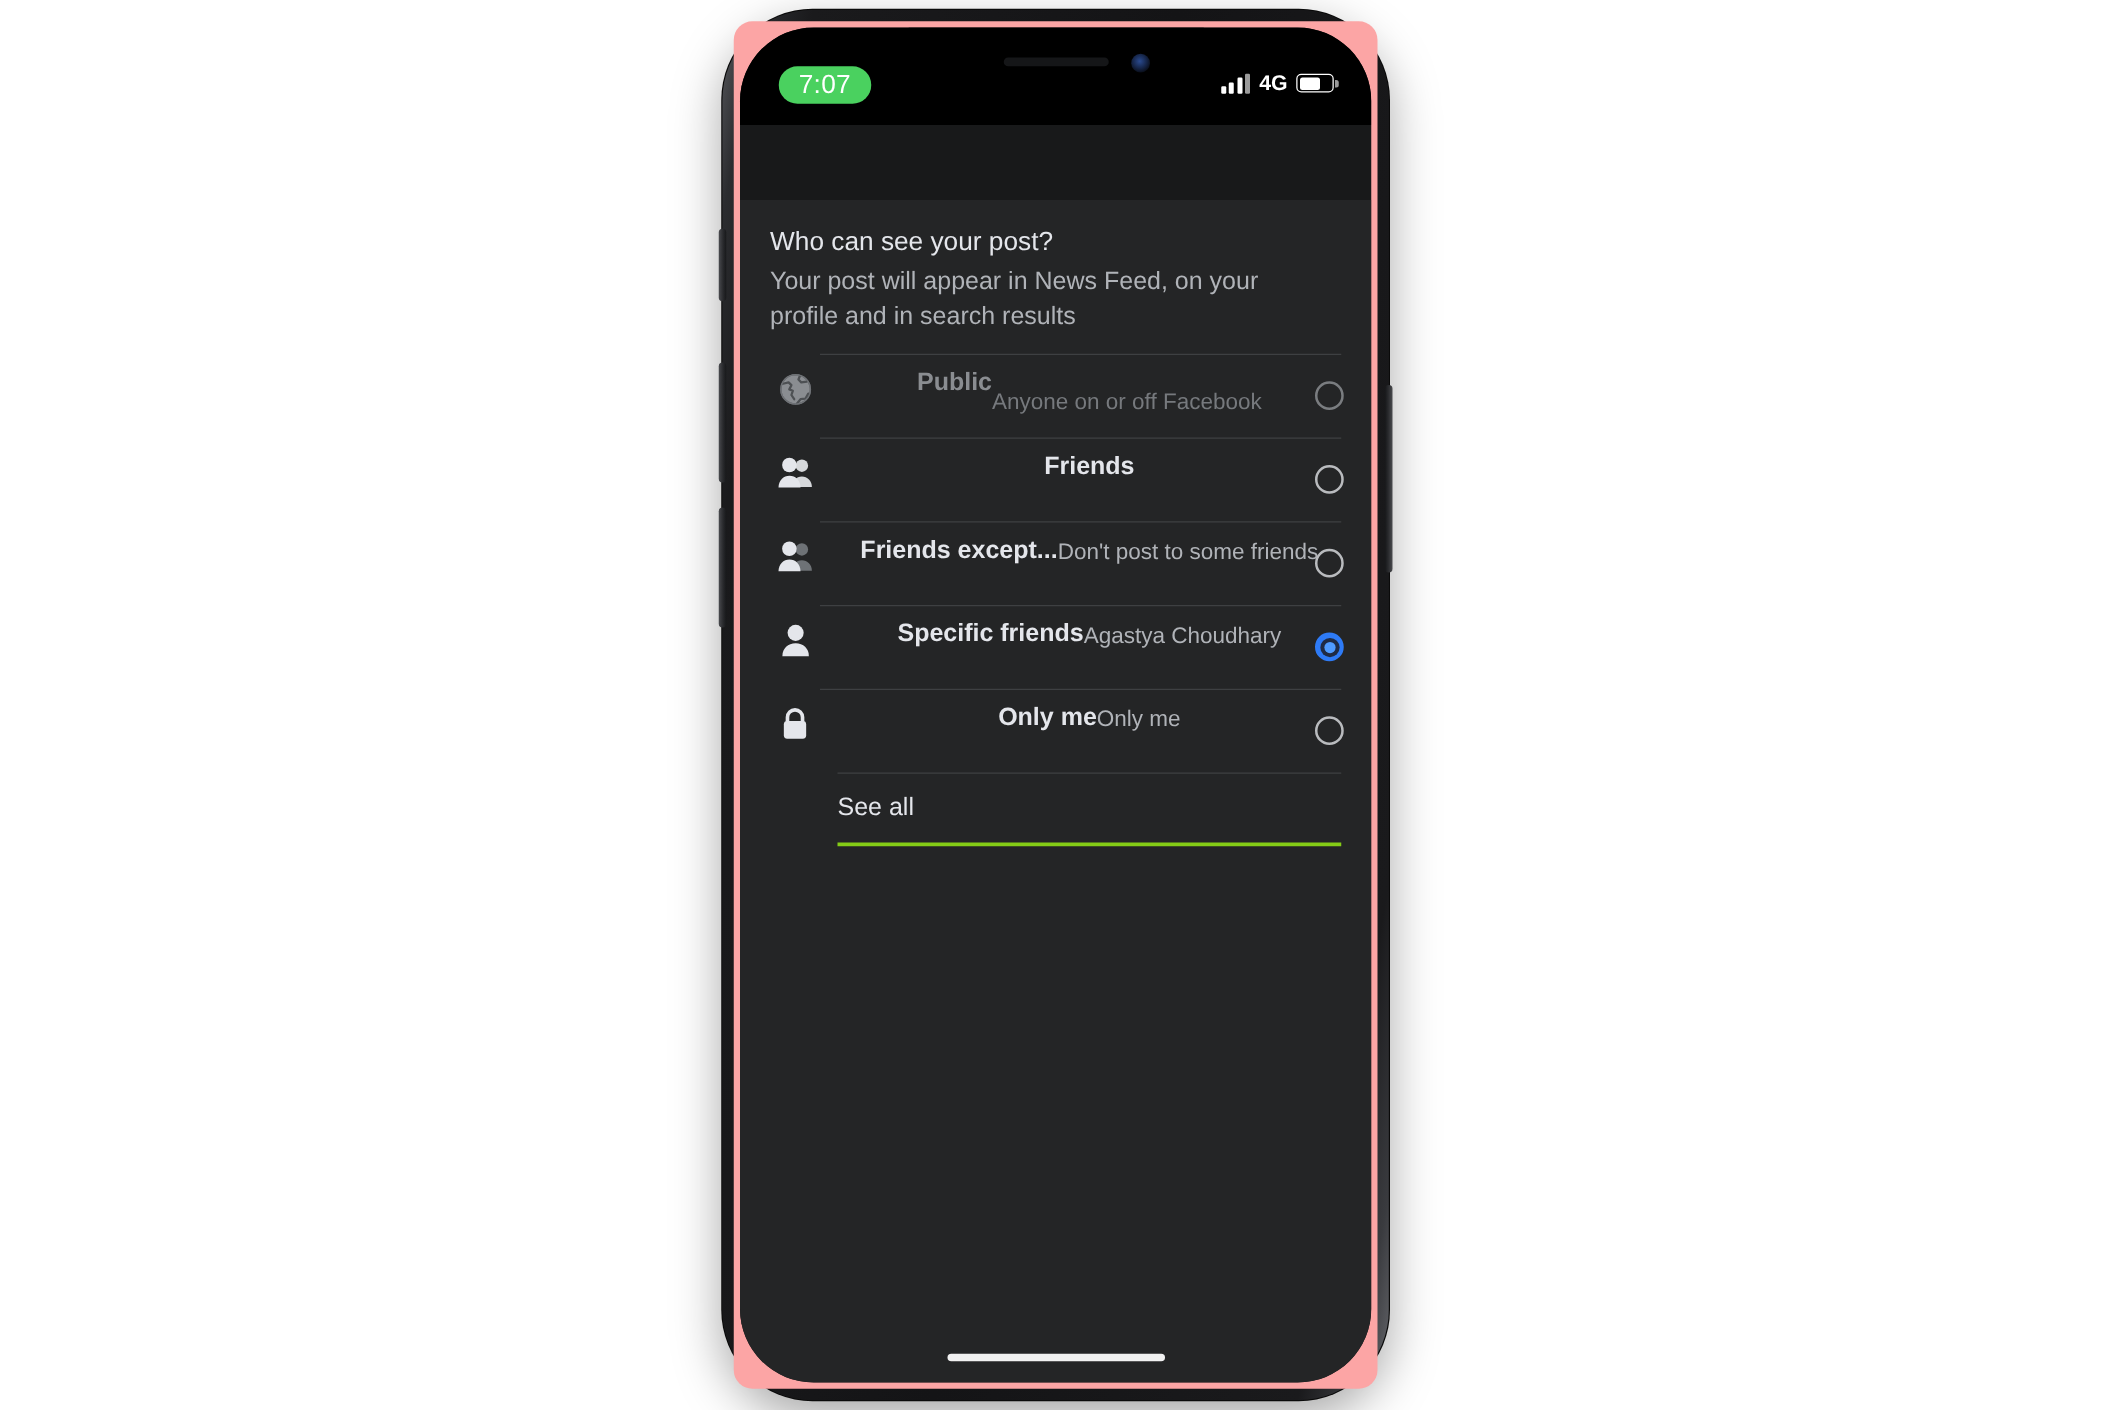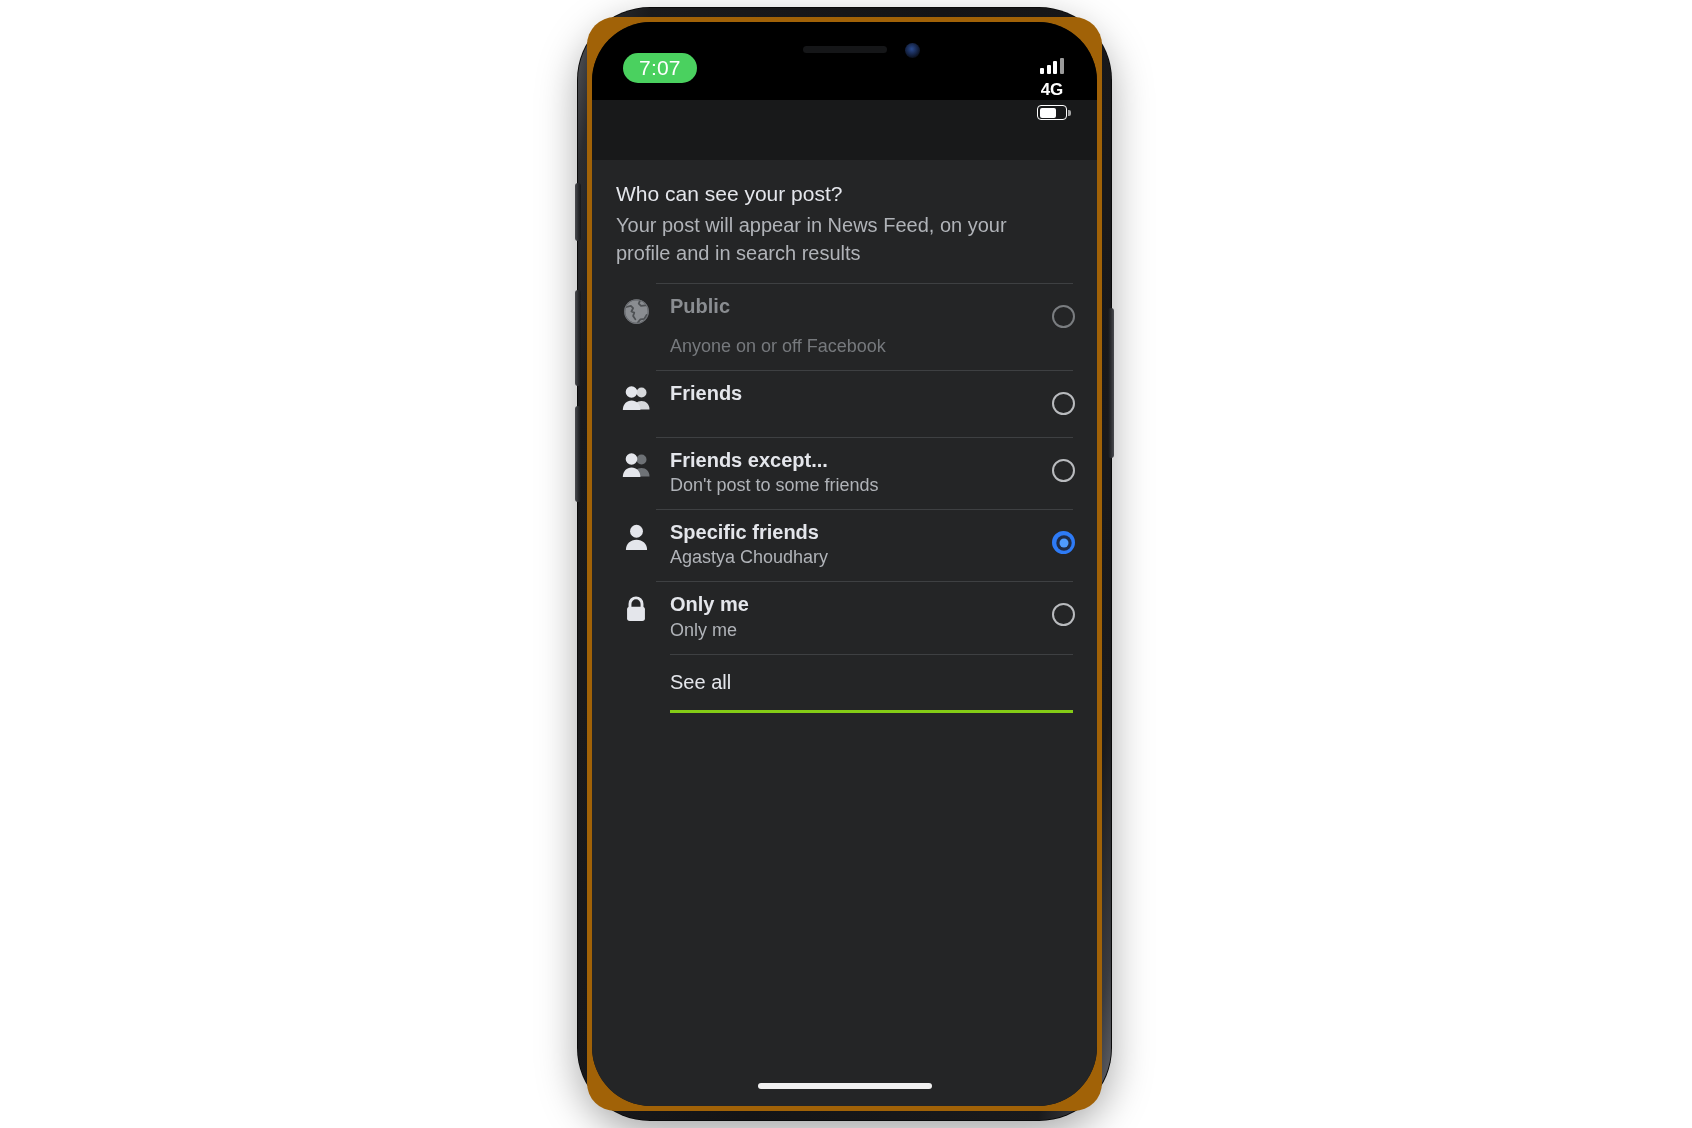--- a/index.html
+++ b/index.html
@@ -37,22 +37,22 @@
         #5b5c60 0%, #2b2c2f 4%, #1a1a1c 10%,
         #141416 50%,
         #1a1a1c 90%, #3a3b3f 96%, #6a6b70 100%);
   }
   #bezel {
     position: absolute;
     left: 9px;
     top: 9px;
     right: 9px;
     bottom: 9px;
-    border-radius: 28px;
-    background: #a16207;
+    border-radius: 15px;
+    background: #fca5a5;
     overflow: hidden;
   }
   #screen {
     position: absolute;
     left: 5px;
     top: 5px;
     right: 5px;
     bottom: 5px;
     border-radius: 59px;
     overflow: hidden;
@@ -121,21 +121,20 @@
     border-radius: 20px;
     line-height: 1;
   }
   #status-right {
     position: absolute;
     right: 30px;
     top: 36px;
     display: flex;
     align-items: center;
     gap: 7px;
-    flex-direction: column;
   }
   .sig-bars {
     display: flex;
     align-items: flex-end;
     gap: 2.5px;
     height: 16px;
   }
   .sig-bars i {
     display: block;
     width: 4px;
@@ -259,21 +258,22 @@
     align-items: flex-start;
     justify-content: center;
     padding-top: 15px;
   }
   .opt-main {
     flex: 1;
     border-top: 1px solid #3e4042;
     padding: 10px 0 12px 14px;
     min-height: 44px;
     display: flex;
-    flex-direction: column;
+    flex-direction: row;
+    justify-content: center;
   }
   .option-row:first-of-type .opt-main { border-top: 1px solid #3e4042; }
   .opt-label {
     color: #e4e6eb;
     font-size: 20px;
     font-weight: 600;
     line-height: 1.22;
   }
   .opt-desc {
     color: #b0b3b8;

